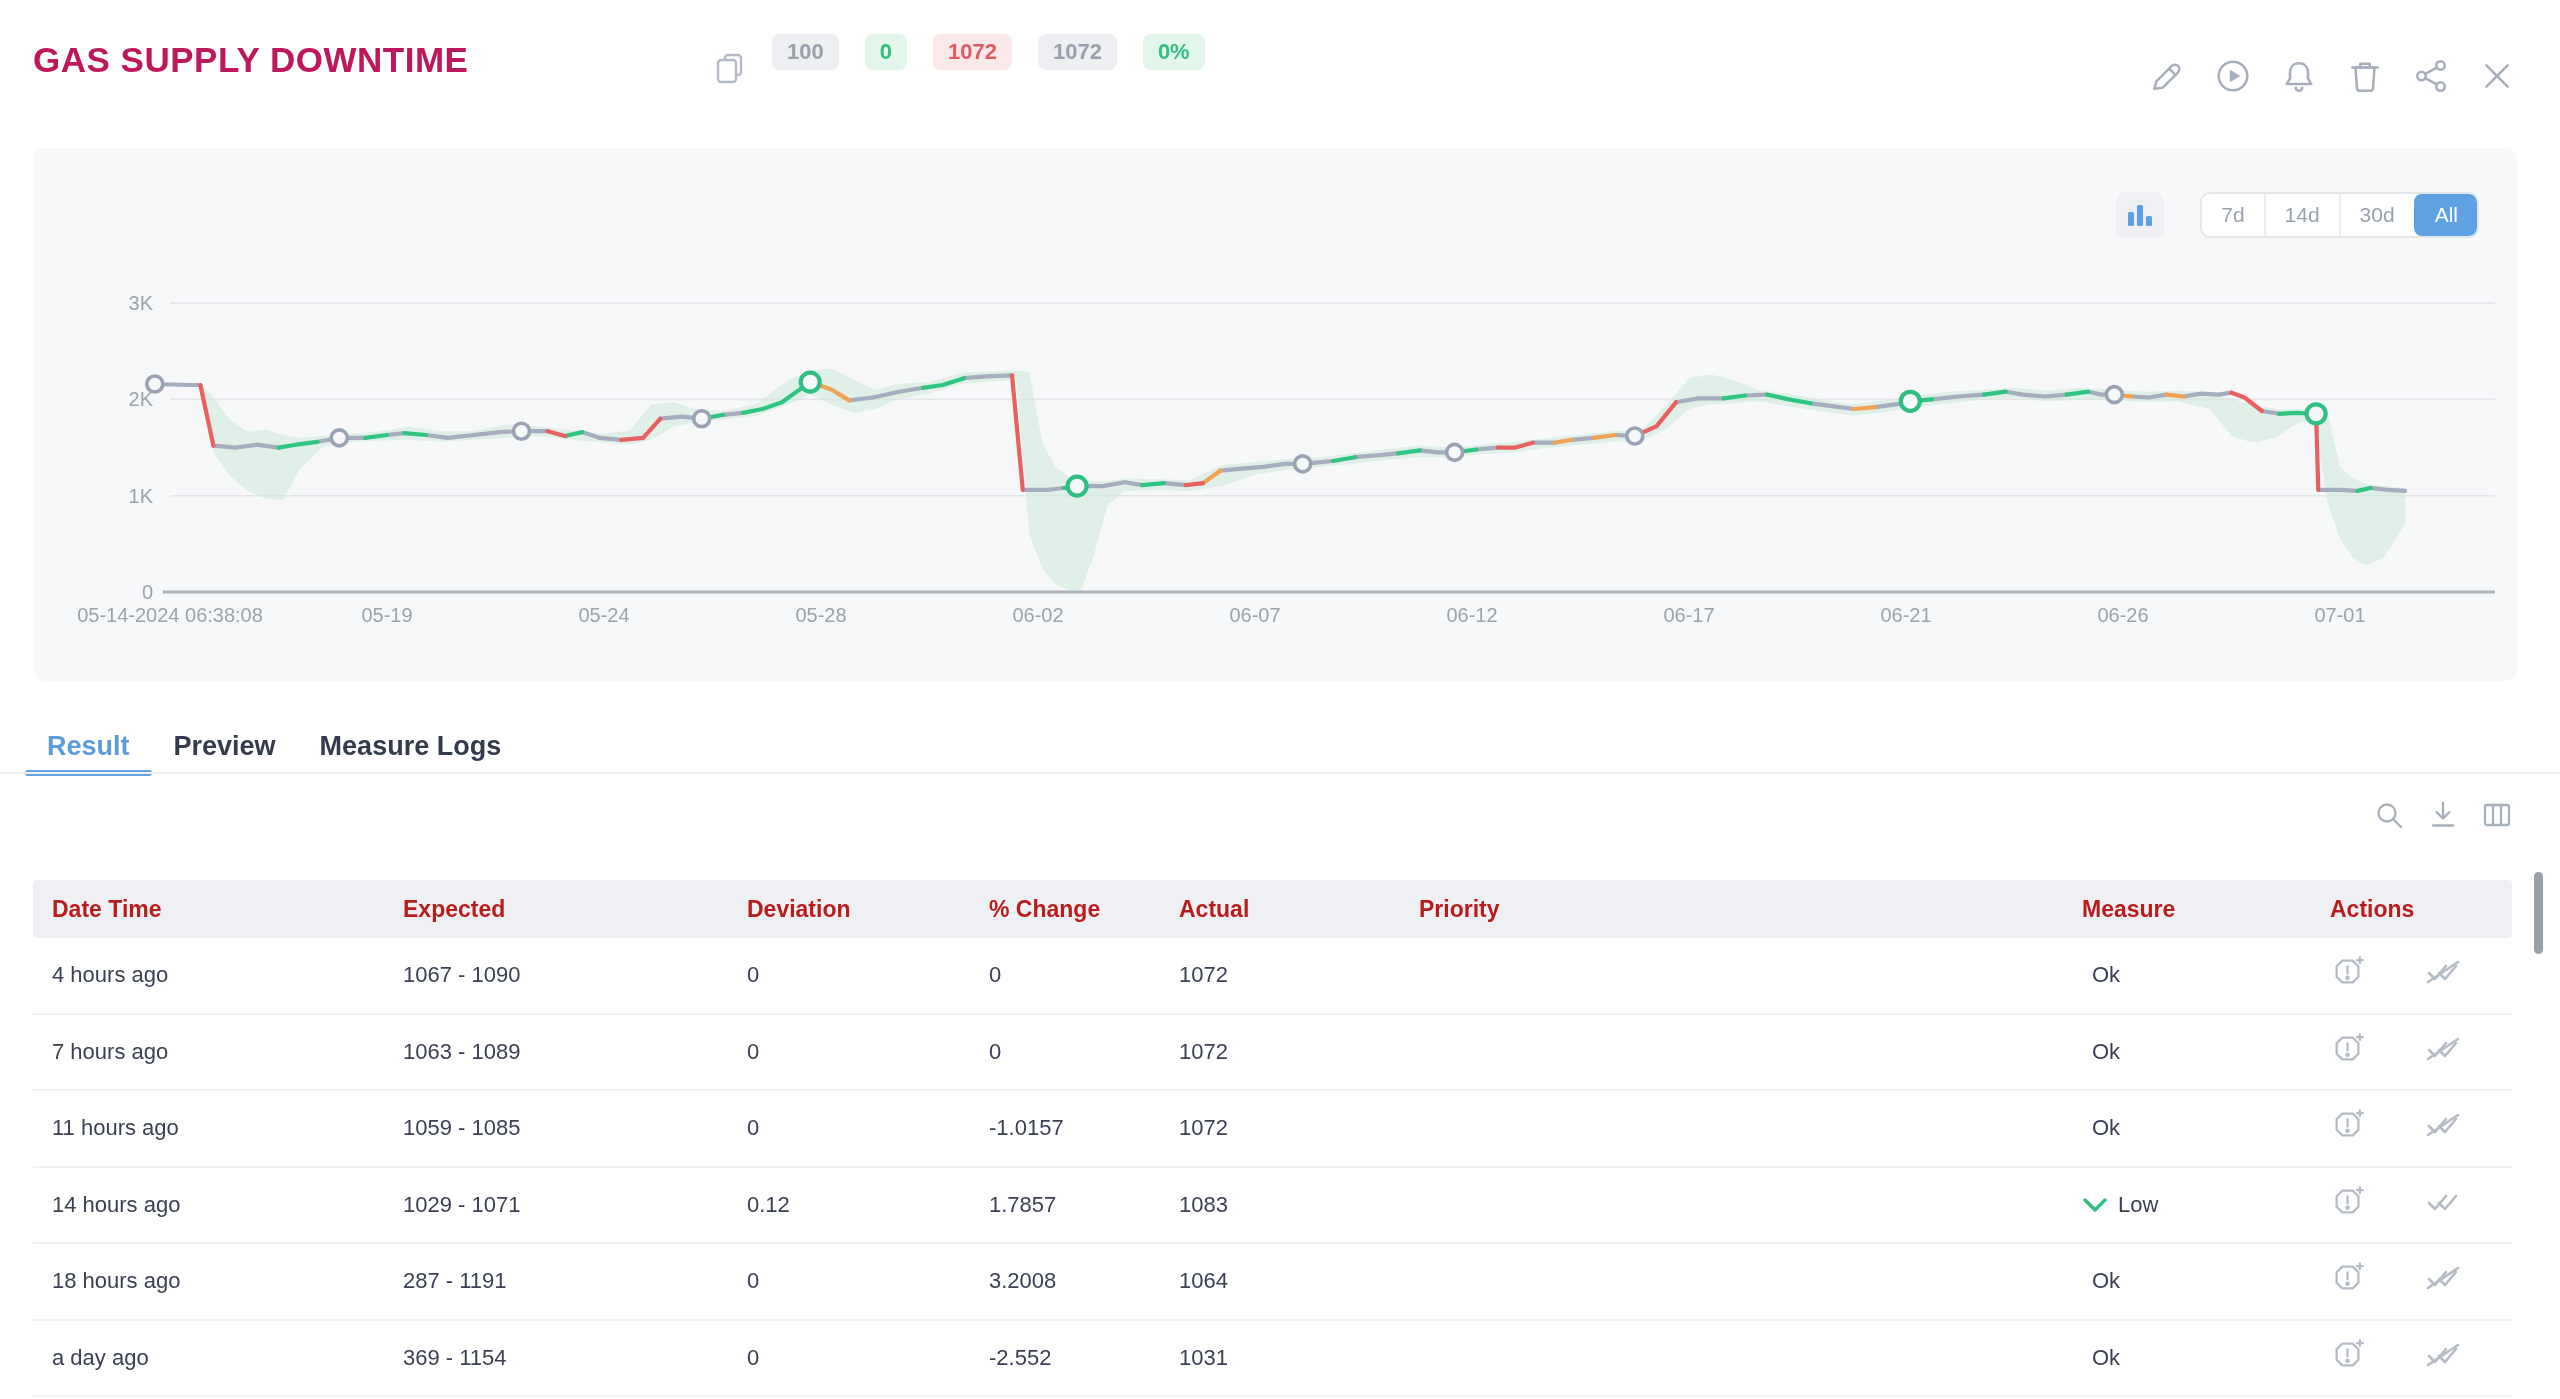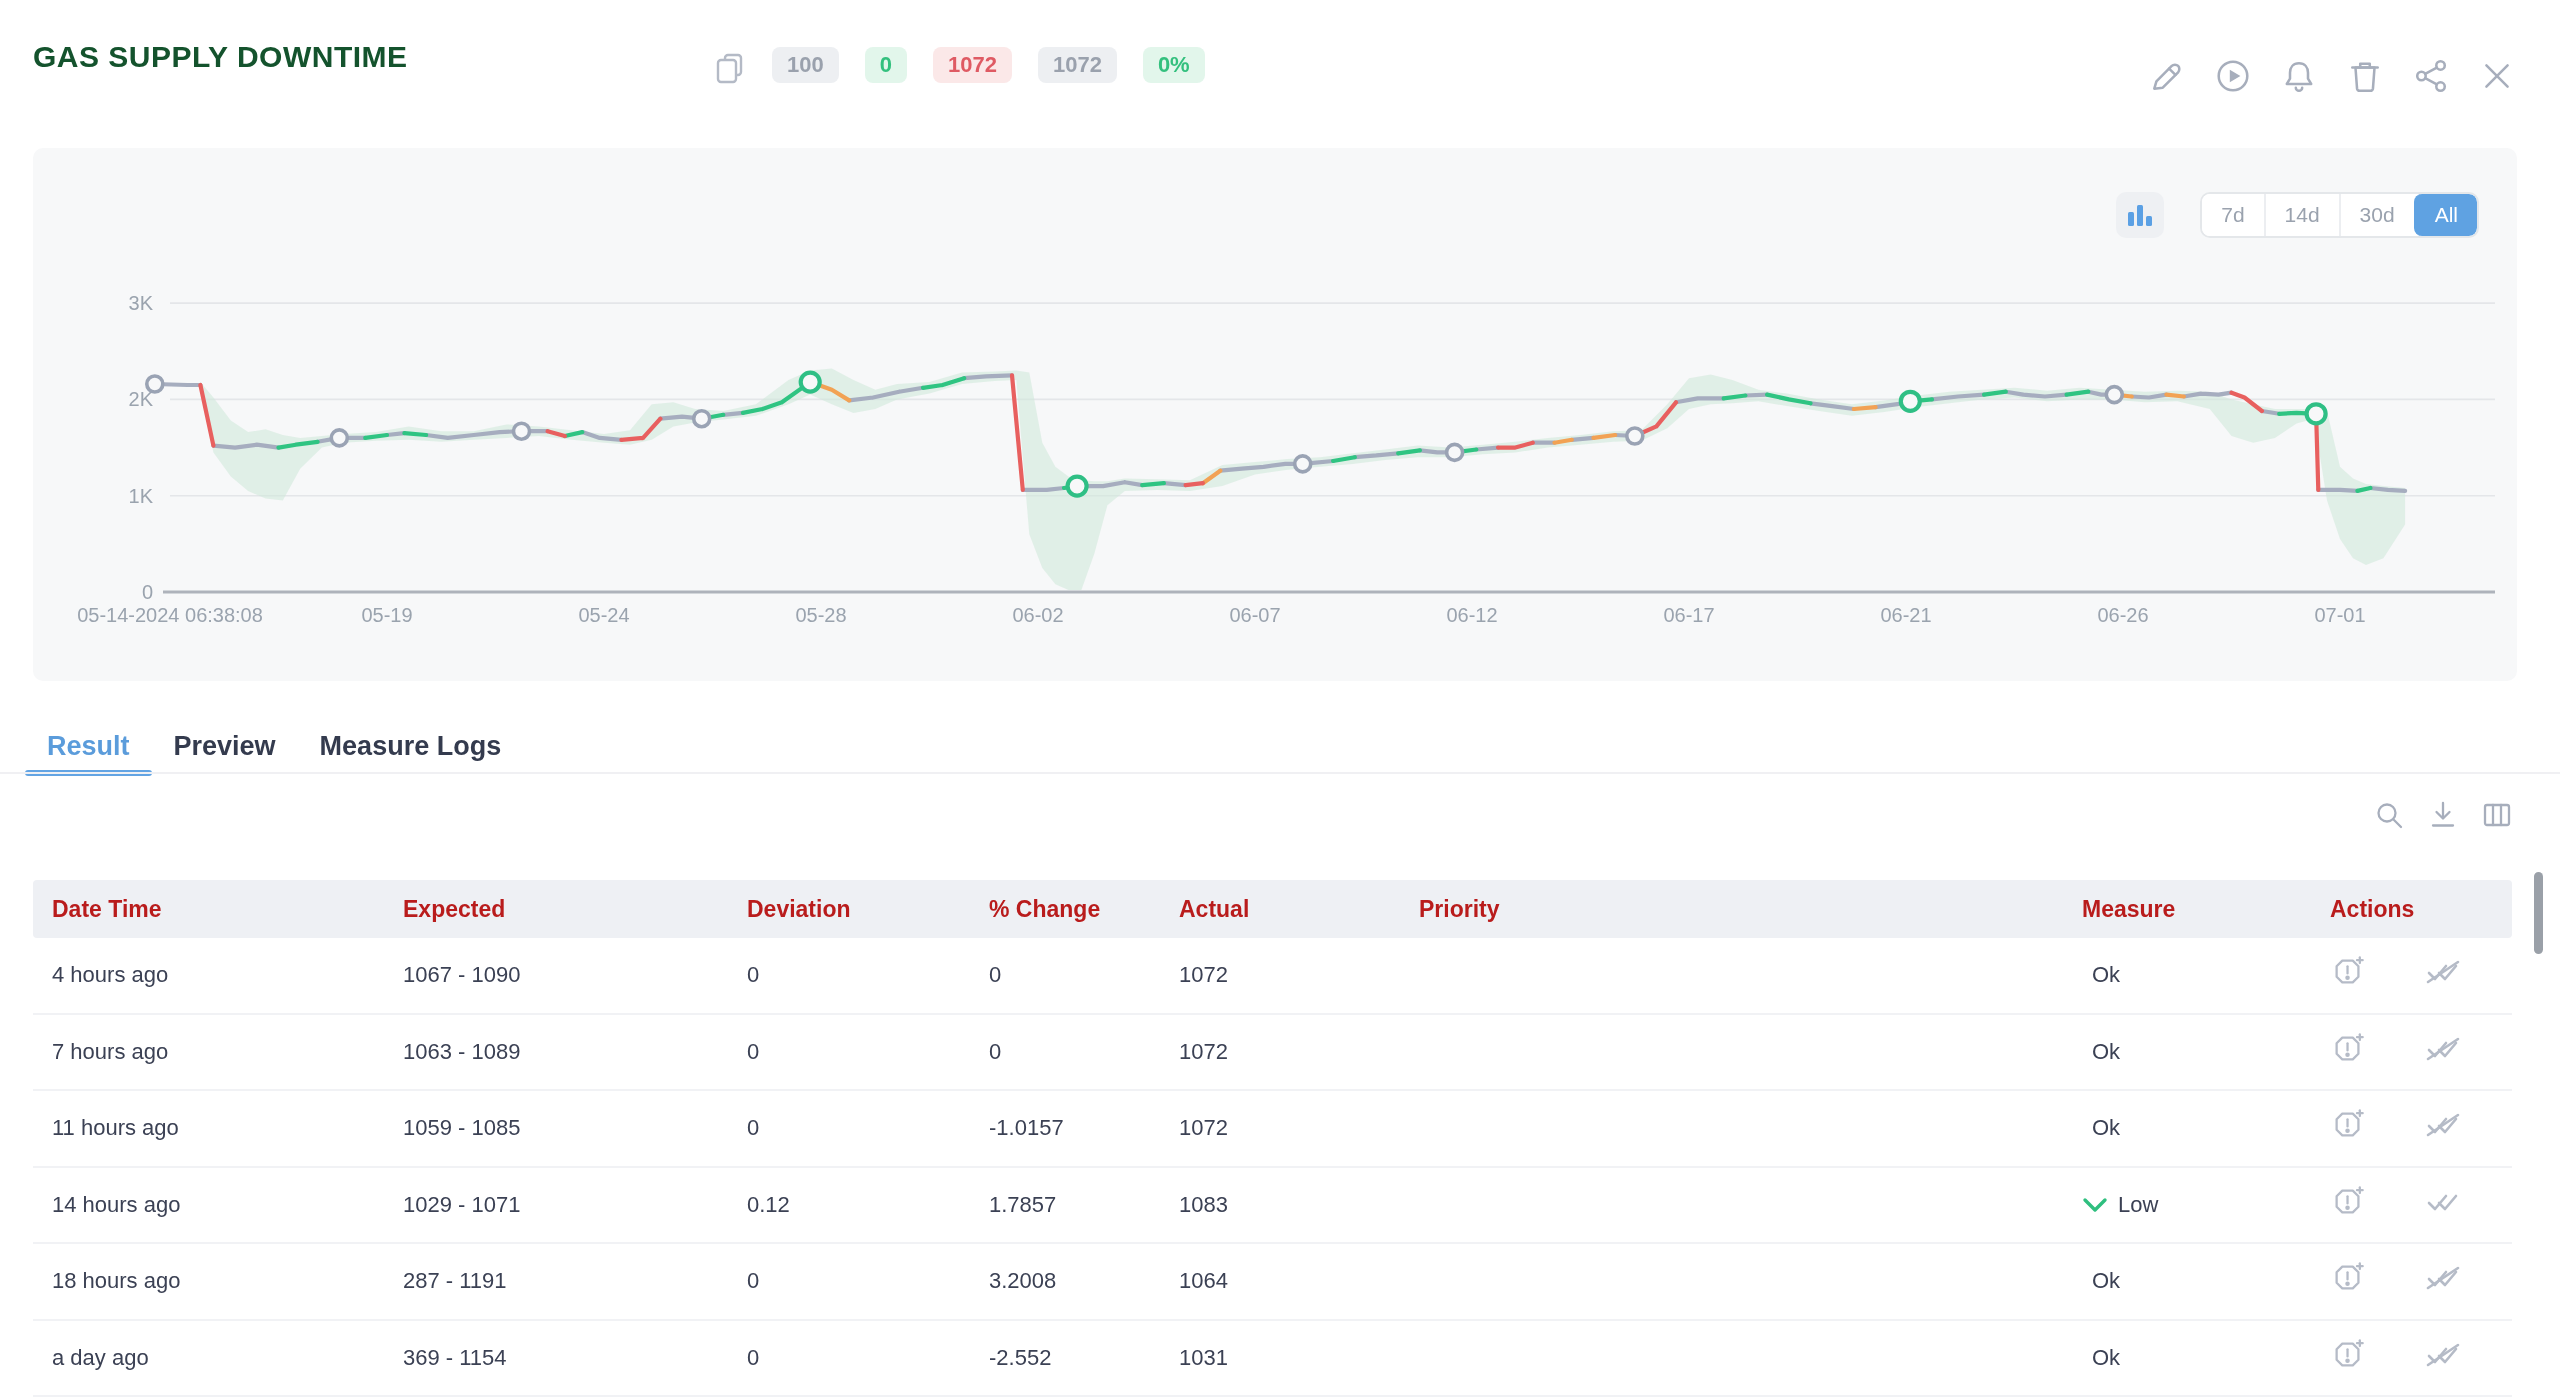--- a/index.html
+++ b/index.html
@@ -1,24 +1,24 @@
 <!DOCTYPE html>
 <html><head>
 <meta charset="utf-8">
 <style>
   * { margin:0; padding:0; box-sizing:border-box; }
   html,body { width:2560px; height:1399px; background:#fff; overflow:hidden;
     font-family:"Liberation Sans","DejaVu Sans",sans-serif; color:#3b4154; }
 
   
   .page-header { position:absolute; left:0; top:0; width:2560px; height:148px; background:#fff; }
-  .page-title { position:absolute; left:33px; top:40px; font-size:30px; font-weight:700;
-    color:#14532d; letter-spacing:.5px; }
+  .page-title { position:absolute; left:33px; top:40px; font-size:35px; font-weight:700;
+    color:#be185d; letter-spacing:.5px; }
   .copy-btn { position:absolute; left:712px; top:50px; width:38px; height:38px; cursor:pointer; }
-  .stat-badges { position:absolute; left:772px; top:47px; display:flex; gap:26px; align-items:flex-start; }
+  .stat-badges { position:absolute; left:772px; top:34px; display:flex; gap:26px; align-items:flex-start; }
   .badge { font-size:22px; font-weight:600; padding:7px 15px; border-radius:8px; line-height:1; }
   .badge.neutral { background:#edeff2; color:#9aa1ad; }
   .badge.good    { background:#e2f6eb; color:#33c07e; }
   .badge.bad     { background:#fbe8e8; color:#df5a63; }
   .header-actions { position:absolute; top:58px; right:45px; display:flex; gap:30px; align-items:center; }
   .header-actions .hicon { width:36px; height:36px; cursor:pointer; }
   .hicon svg { width:100%; height:100%; stroke:#a7aebc; fill:none; stroke-width:2.4;
     stroke-linecap:round; stroke-linejoin:round; }
 
   

